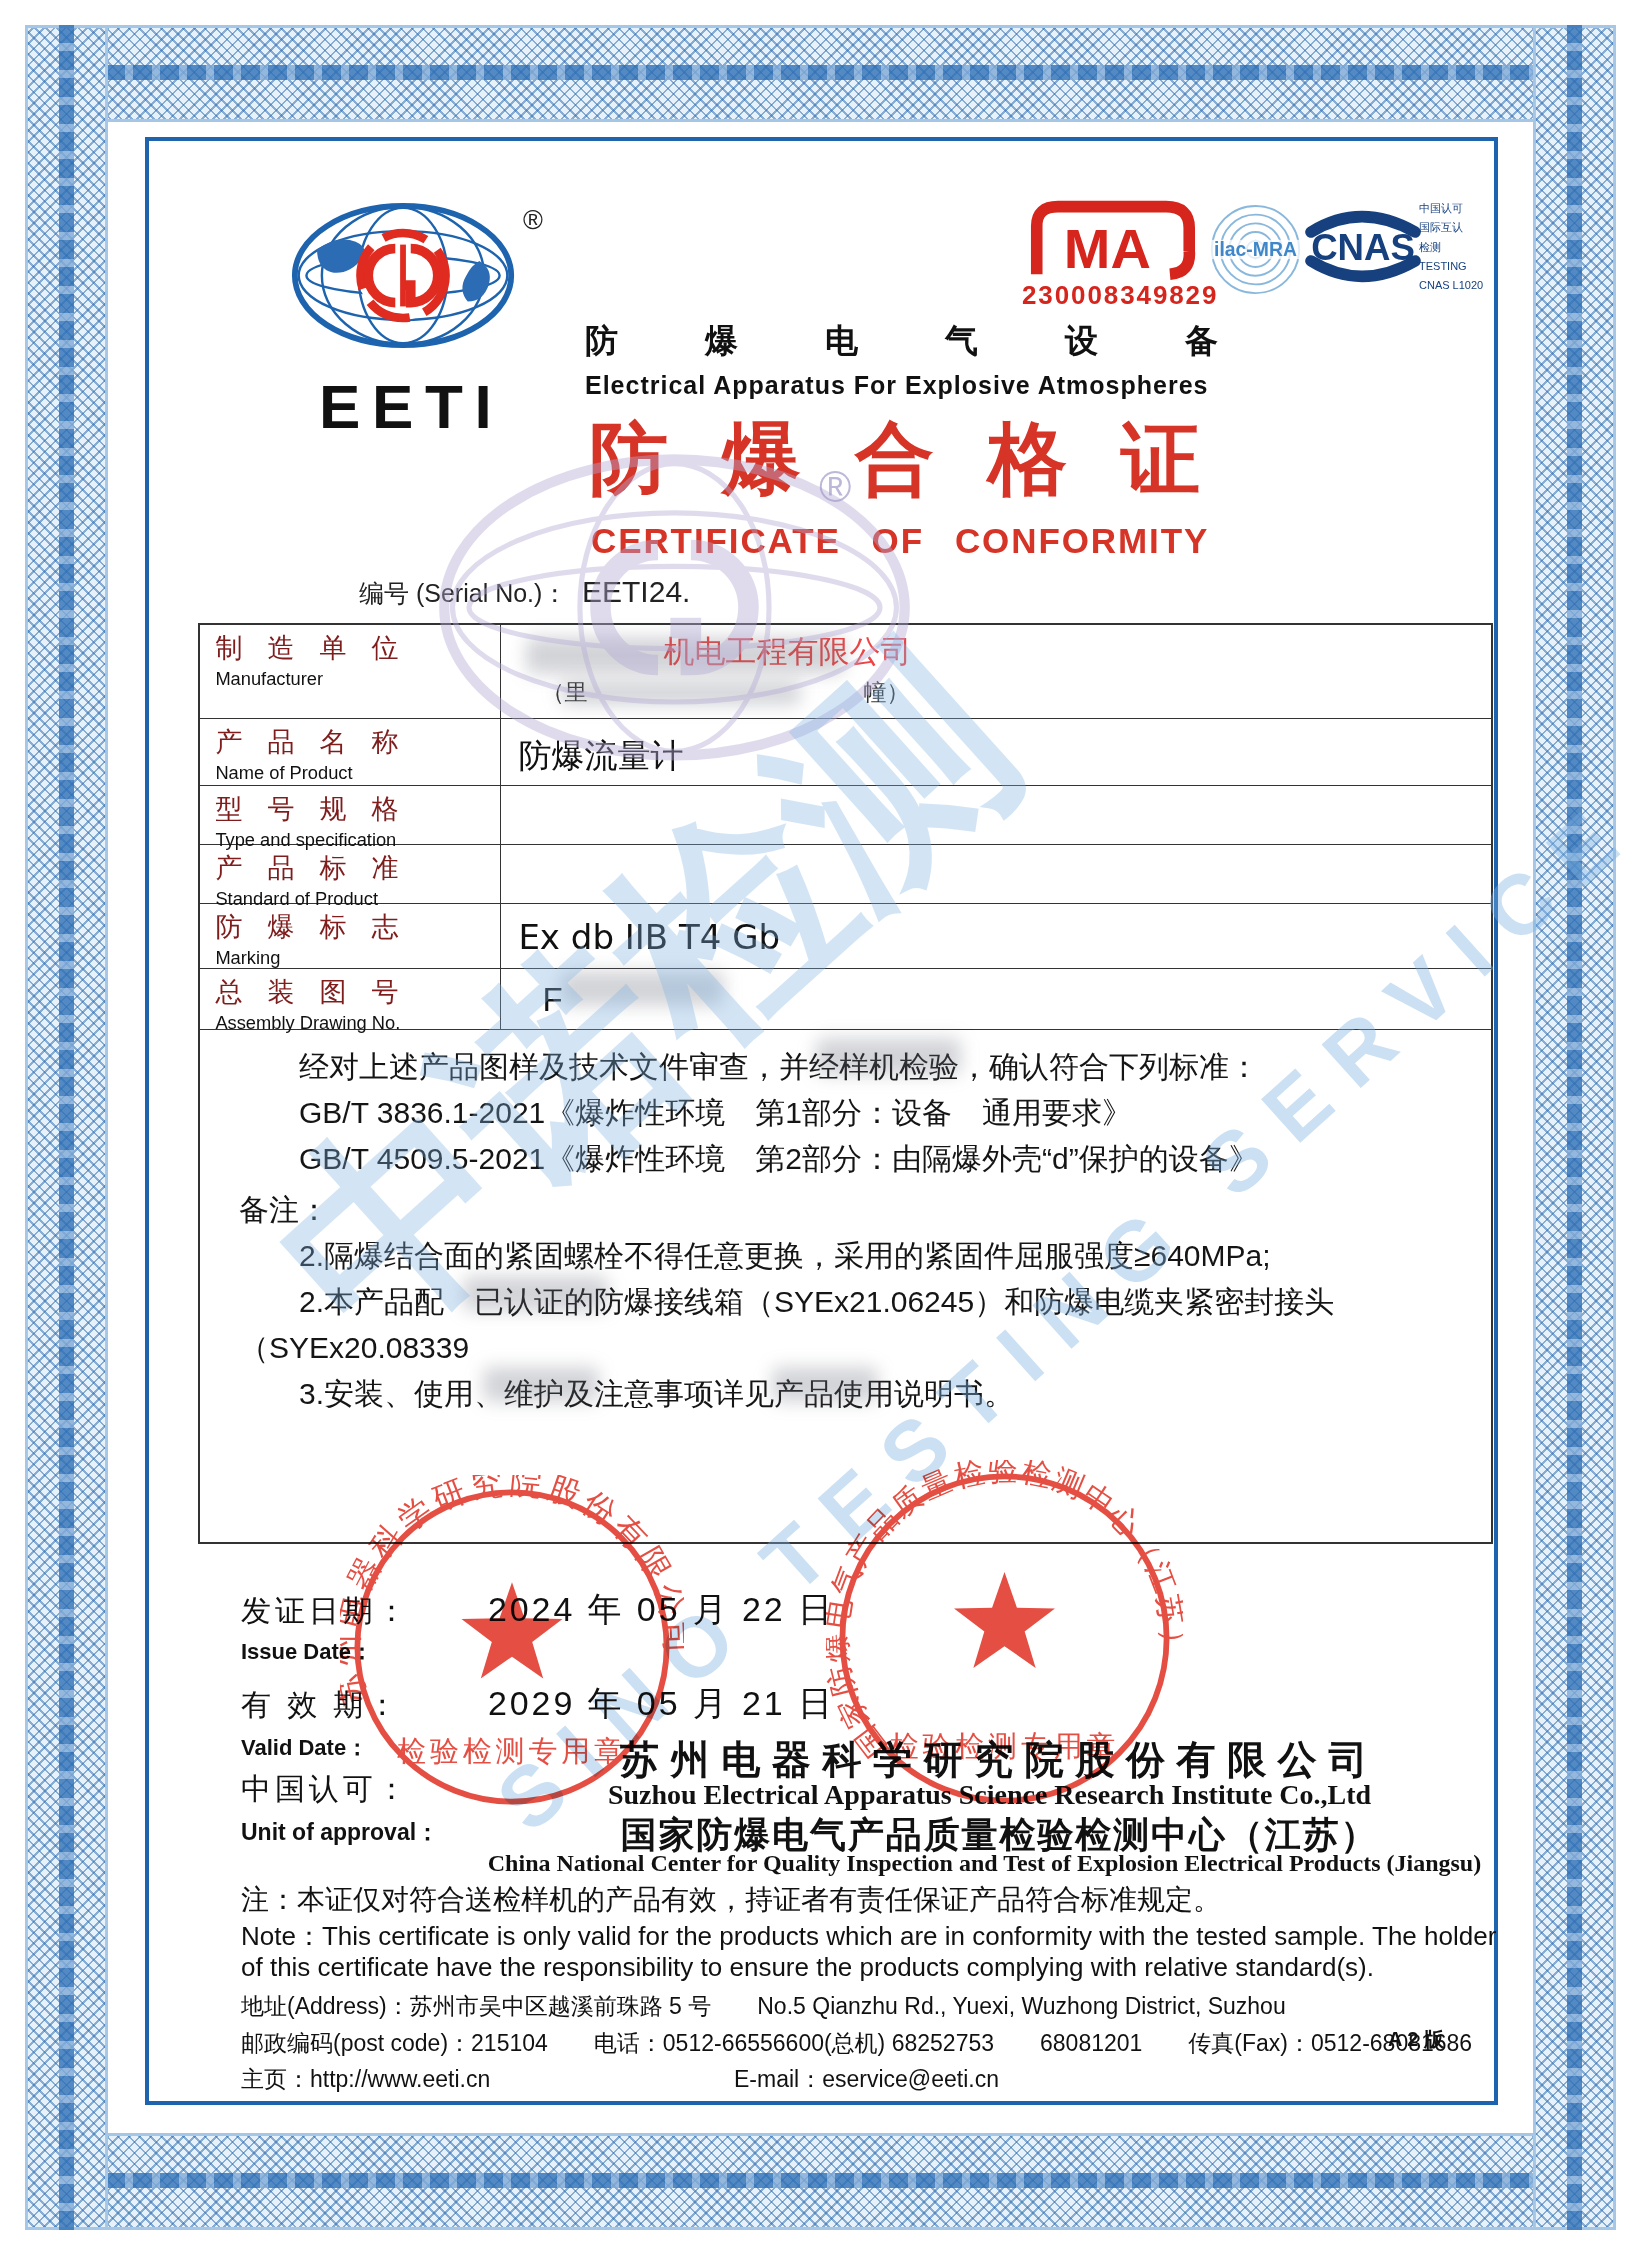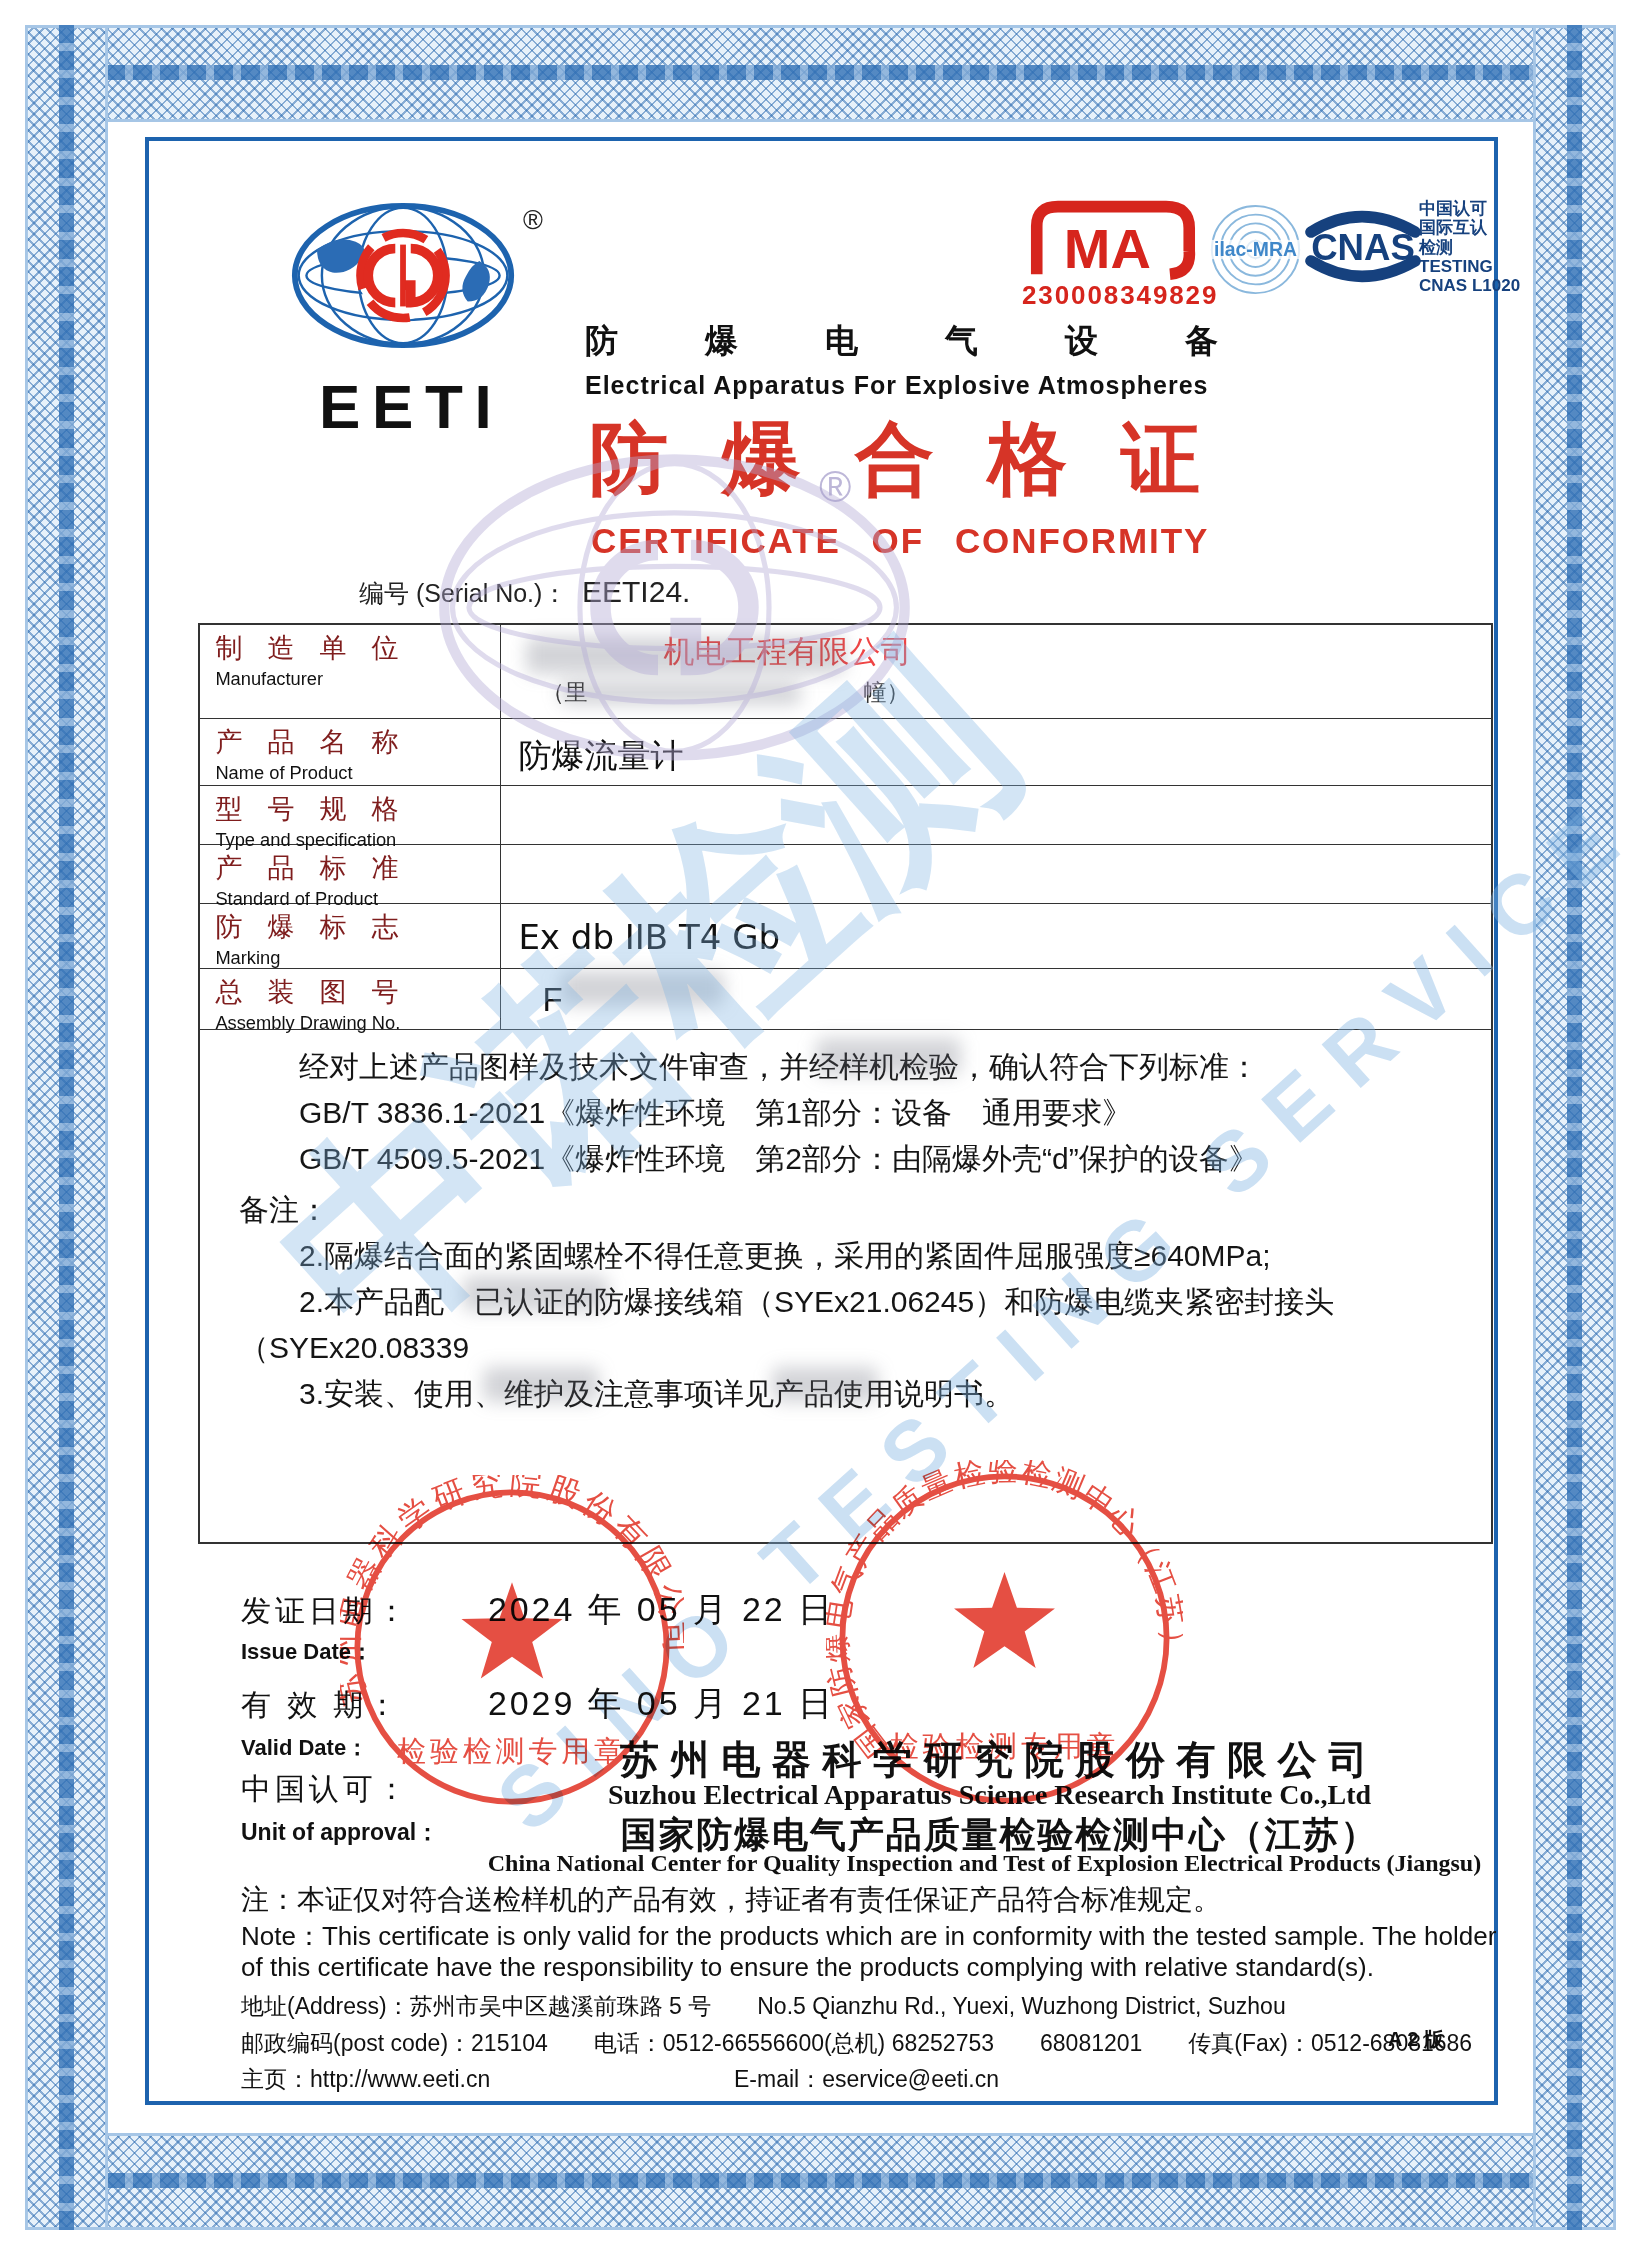--- a/index.html
+++ b/index.html
@@ -23,21 +23,21 @@
   
   .abs{position:absolute;}
   .eeti-wordmark{left:319px;top:371px;font-size:62px;font-weight:bold;letter-spacing:11.6px;color:#111;}
   .registered{left:523px;top:205px;font-size:27px;color:#222;}
   .subject-zh{left:585px;top:319px;font-size:33px;font-weight:bold;letter-spacing:87px;white-space:nowrap;color:#111;}
   .subject-en{left:585px;top:371px;font-size:25px;font-weight:bold;letter-spacing:1px;color:#111;}
   .title-zh{left:589px;top:407px;font-size:79px;font-weight:bold;letter-spacing:54px;white-space:nowrap;
             color:#d63427;font-family:"DejaVu Serif","Liberation Serif",serif;}
   .title-en{left:591px;top:521px;font-size:35px;font-weight:bold;letter-spacing:1.9px;word-spacing:19.3px;color:#d63427;}
   .cma-number{left:1022px;top:280px;font-size:26px;font-weight:bold;letter-spacing:1.9px;color:#d6251d;}
-  .cnas-caption{left:1419px;top:199px;font-size:17px;font-weight:bold;line-height:19.3px;color:#16417e;white-space:pre-line;}
+  .cnas-caption{left:1419px;top:199px;font-size:11px;font-weight:normal;line-height:19.3px;color:#16417e;white-space:pre-line;}
   
   .serial-line{left:359px;top:575px;font-size:25px;color:#222;}
   .serial-line .sv{font-size:30px;margin-left:7.7px;}
   
   .box{position:absolute;left:198px;top:623px;width:1291px;height:917px;border:2.9px solid #333;}
   .trow{display:flex;border-bottom:1.9px solid #333;}
   .tlabel{width:301px;border-right:1.9px solid #333;padding:4.8px 0 2.9px 15.4px;box-sizing:border-box;}
   .tlabel .zh{font-size:27px;letter-spacing:25px;white-space:nowrap;color:#7f1d1d;}
   .tlabel .en{font-size:18.3px;margin-top:1.9px;color:#111;}
   .tvalue{flex:1;padding:5.8px 0 1.9px 17.4px;box-sizing:border-box;}

